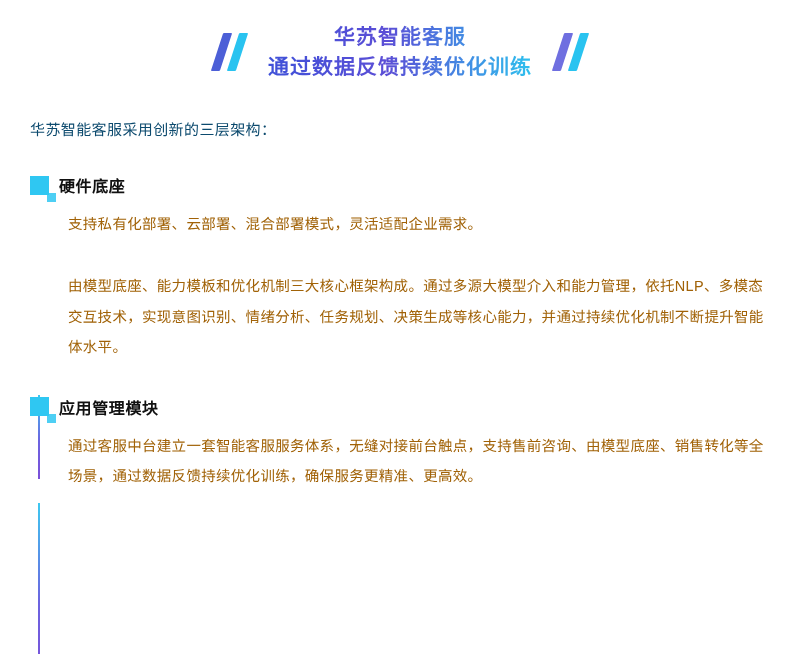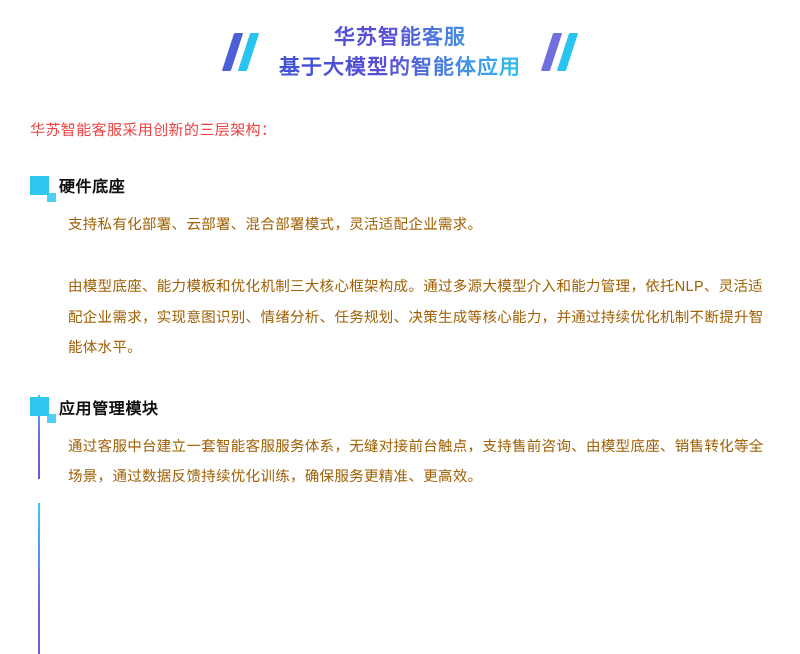--- a/index.html
+++ b/index.html
@@ -57,21 +57,21 @@
     -webkit-background-clip: text;
     background-clip: text;
     color: transparent;
     white-space: nowrap;
   }
 
   
   .intro {
     margin: 14px 0 0 30px;
     font-size: 15px;
-    color: #ef4444;
+    color: #0c4a6e;
     letter-spacing: 0.4px;
   }
 
   
   .sections {
     margin-top: 34px;
     position: relative;
   }
   .section {
     position: relative;
@@ -131,21 +131,21 @@
 <body>
 
 <div class="header">
   <div class="title-wrap">
     <div class="slash-group">
       <div class="slash s1"></div>
       <div class="slash s2"></div>
     </div>
     <div class="titles">
       <div class="title-line">华苏智能客服</div>
-      <div class="title-line">基于大模型的智能体应用</div>
+      <div class="title-line">通过数据反馈持续优化训练</div>
     </div>
     <div class="slash-group">
       <div class="slash s3"></div>
       <div class="slash s4"></div>
     </div>
   </div>
 </div>
 
 <div class="intro">华苏智能客服采用创新的三层架构：</div>
 
@@ -156,21 +156,21 @@
 
   <div class="section">
     <div class="section-head">
       <div class="marker"></div>
       <div class="section-title">硬件底座</div>
     </div>
     <div class="section-body">支持私有化部署、云部署、混合部署模式，灵活适配企业需求。</div>
   </div>
 
   <div class="section">
-    <div class="section-body">由模型底座、能力模板和优化机制三大核心框架构成。通过多源大模型介入和能力管理，依托NLP、灵活适配企业需求，实现意图识别、情绪分析、任务规划、决策生成等核心能力，并通过持续优化机制不断提升智能体水平。</div>
+    <div class="section-body">由模型底座、能力模板和优化机制三大核心框架构成。通过多源大模型介入和能力管理，依托NLP、多模态交互技术，实现意图识别、情绪分析、任务规划、决策生成等核心能力，并通过持续优化机制不断提升智能体水平。</div>
   </div>
 
   <div class="section">
     <div class="section-head">
       <div class="marker"></div>
       <div class="section-title">应用管理模块</div>
     </div>
     <div class="section-body">通过客服中台建立一套智能客服服务体系，无缝对接前台触点，支持售前咨询、由模型底座、销售转化等全场景，通过数据反馈持续优化训练，确保服务更精准、更高效。</div>
   </div>
 

